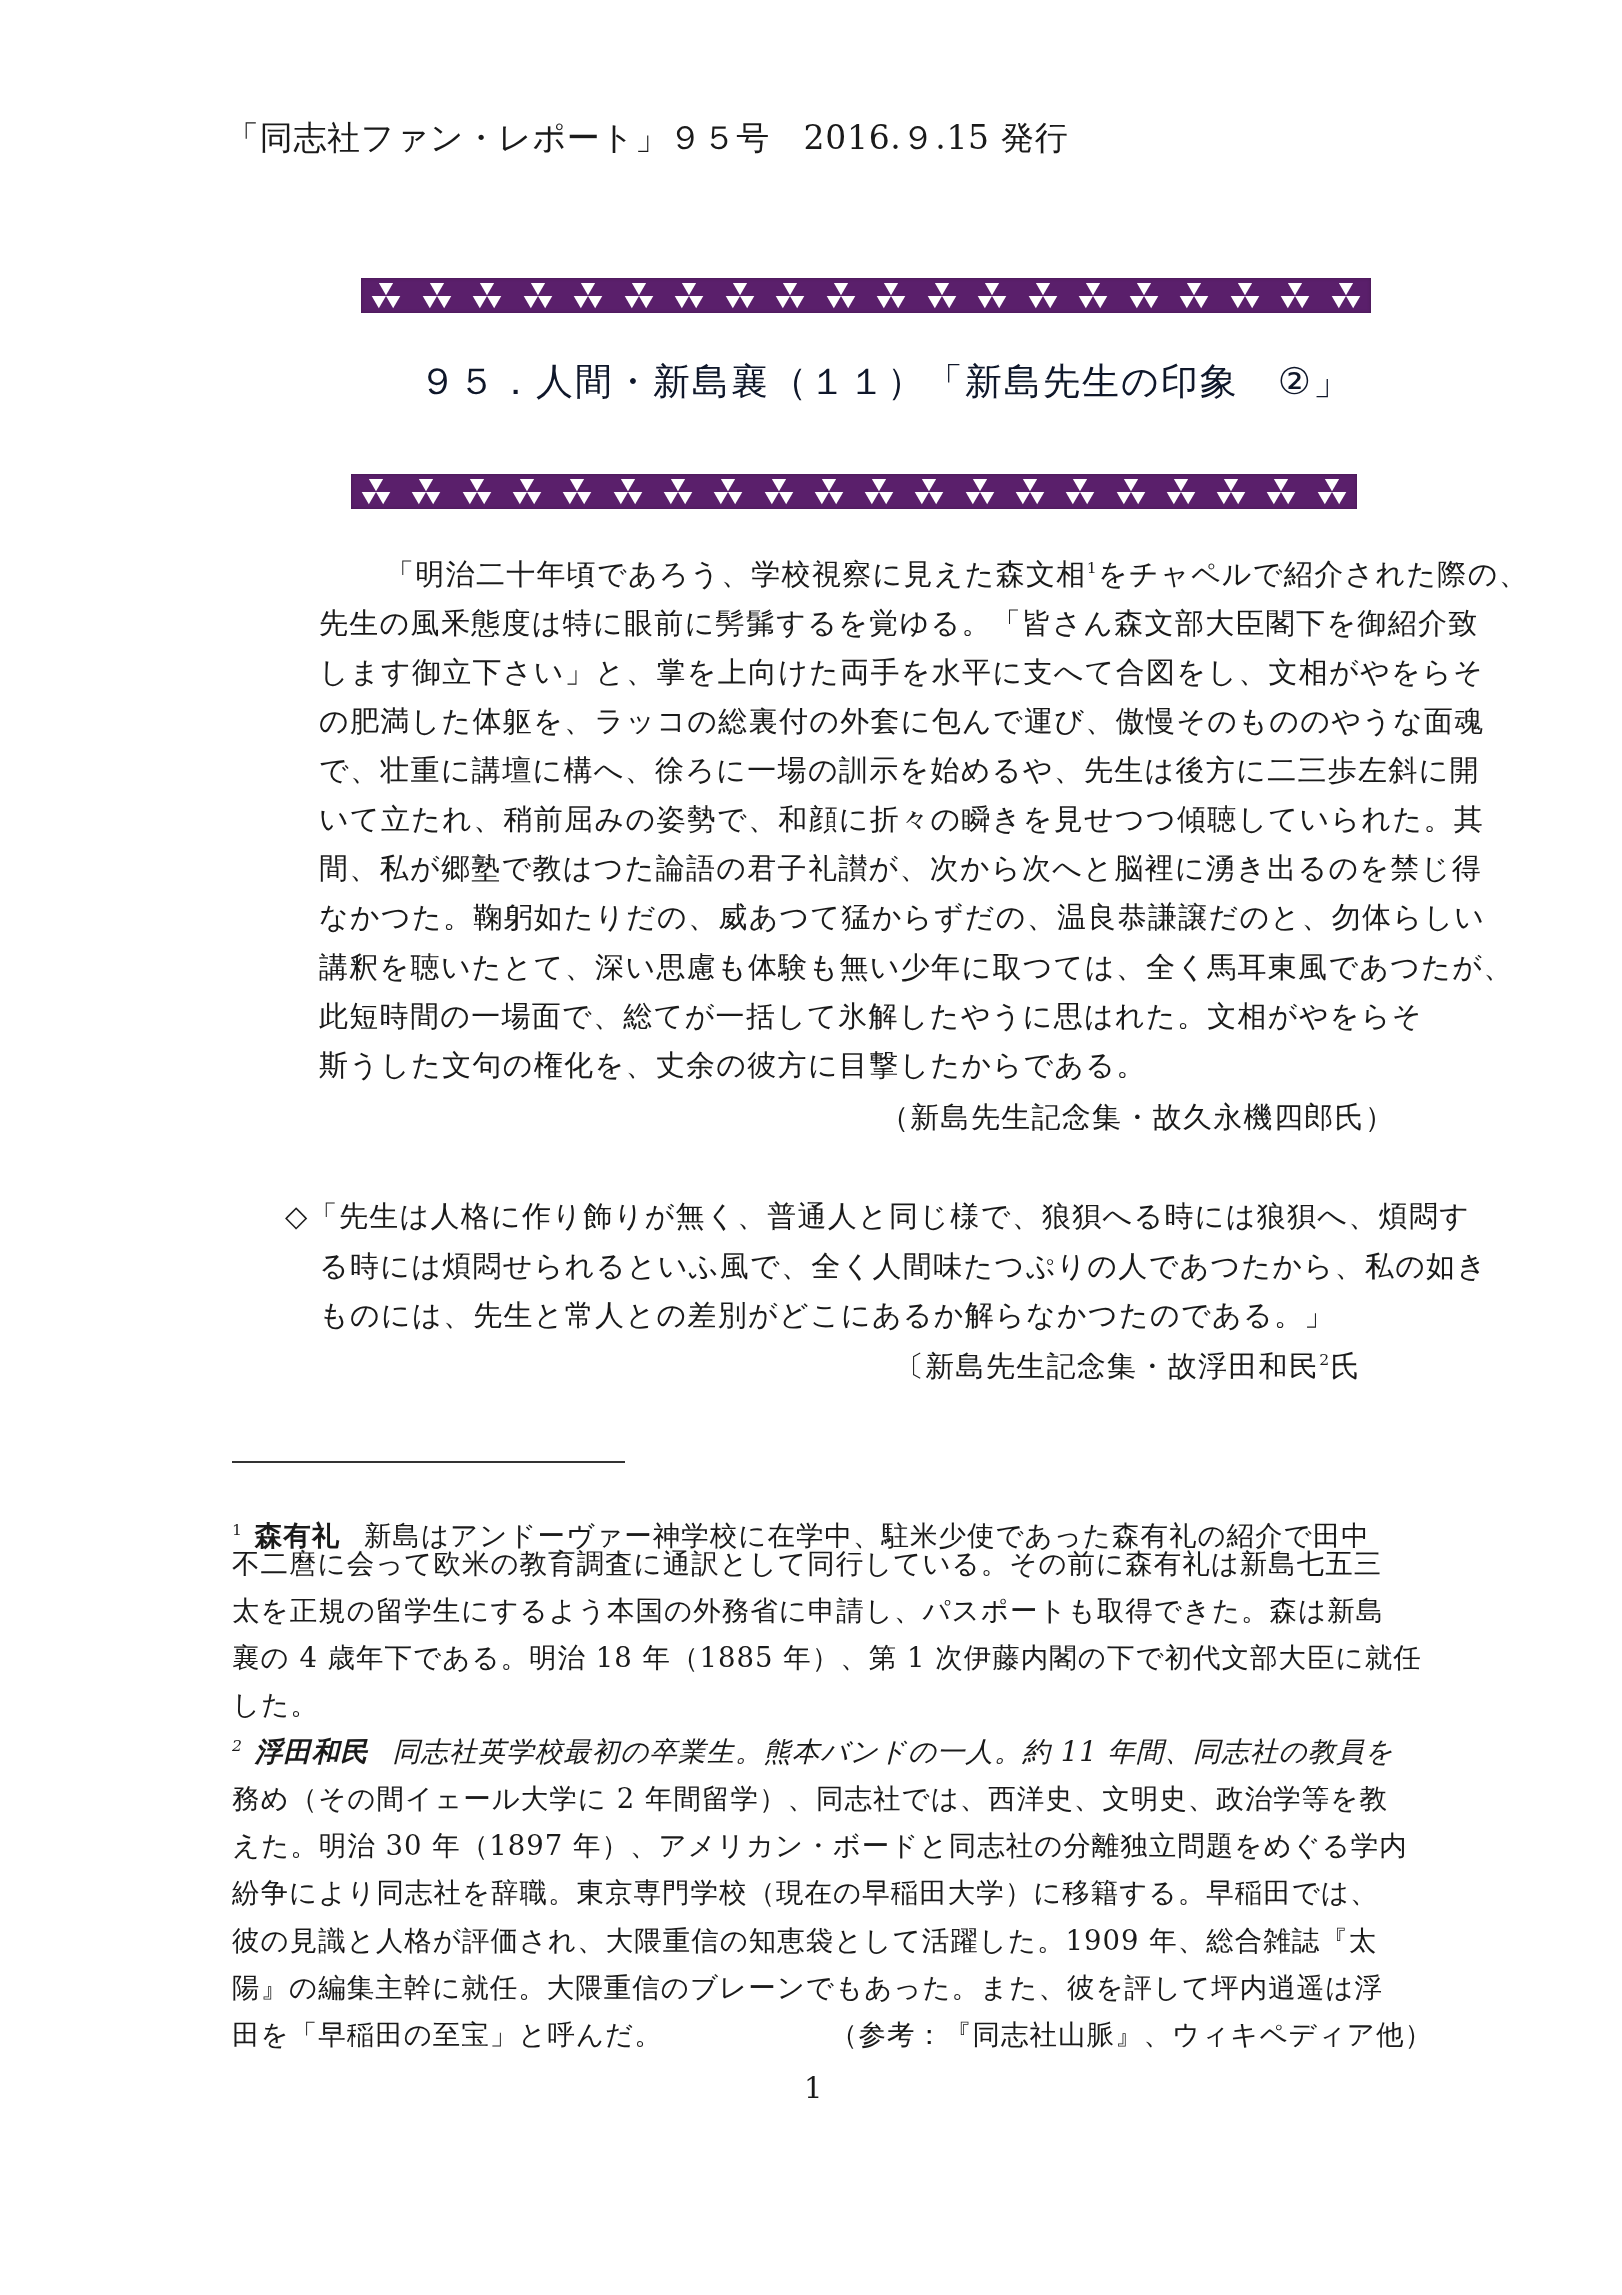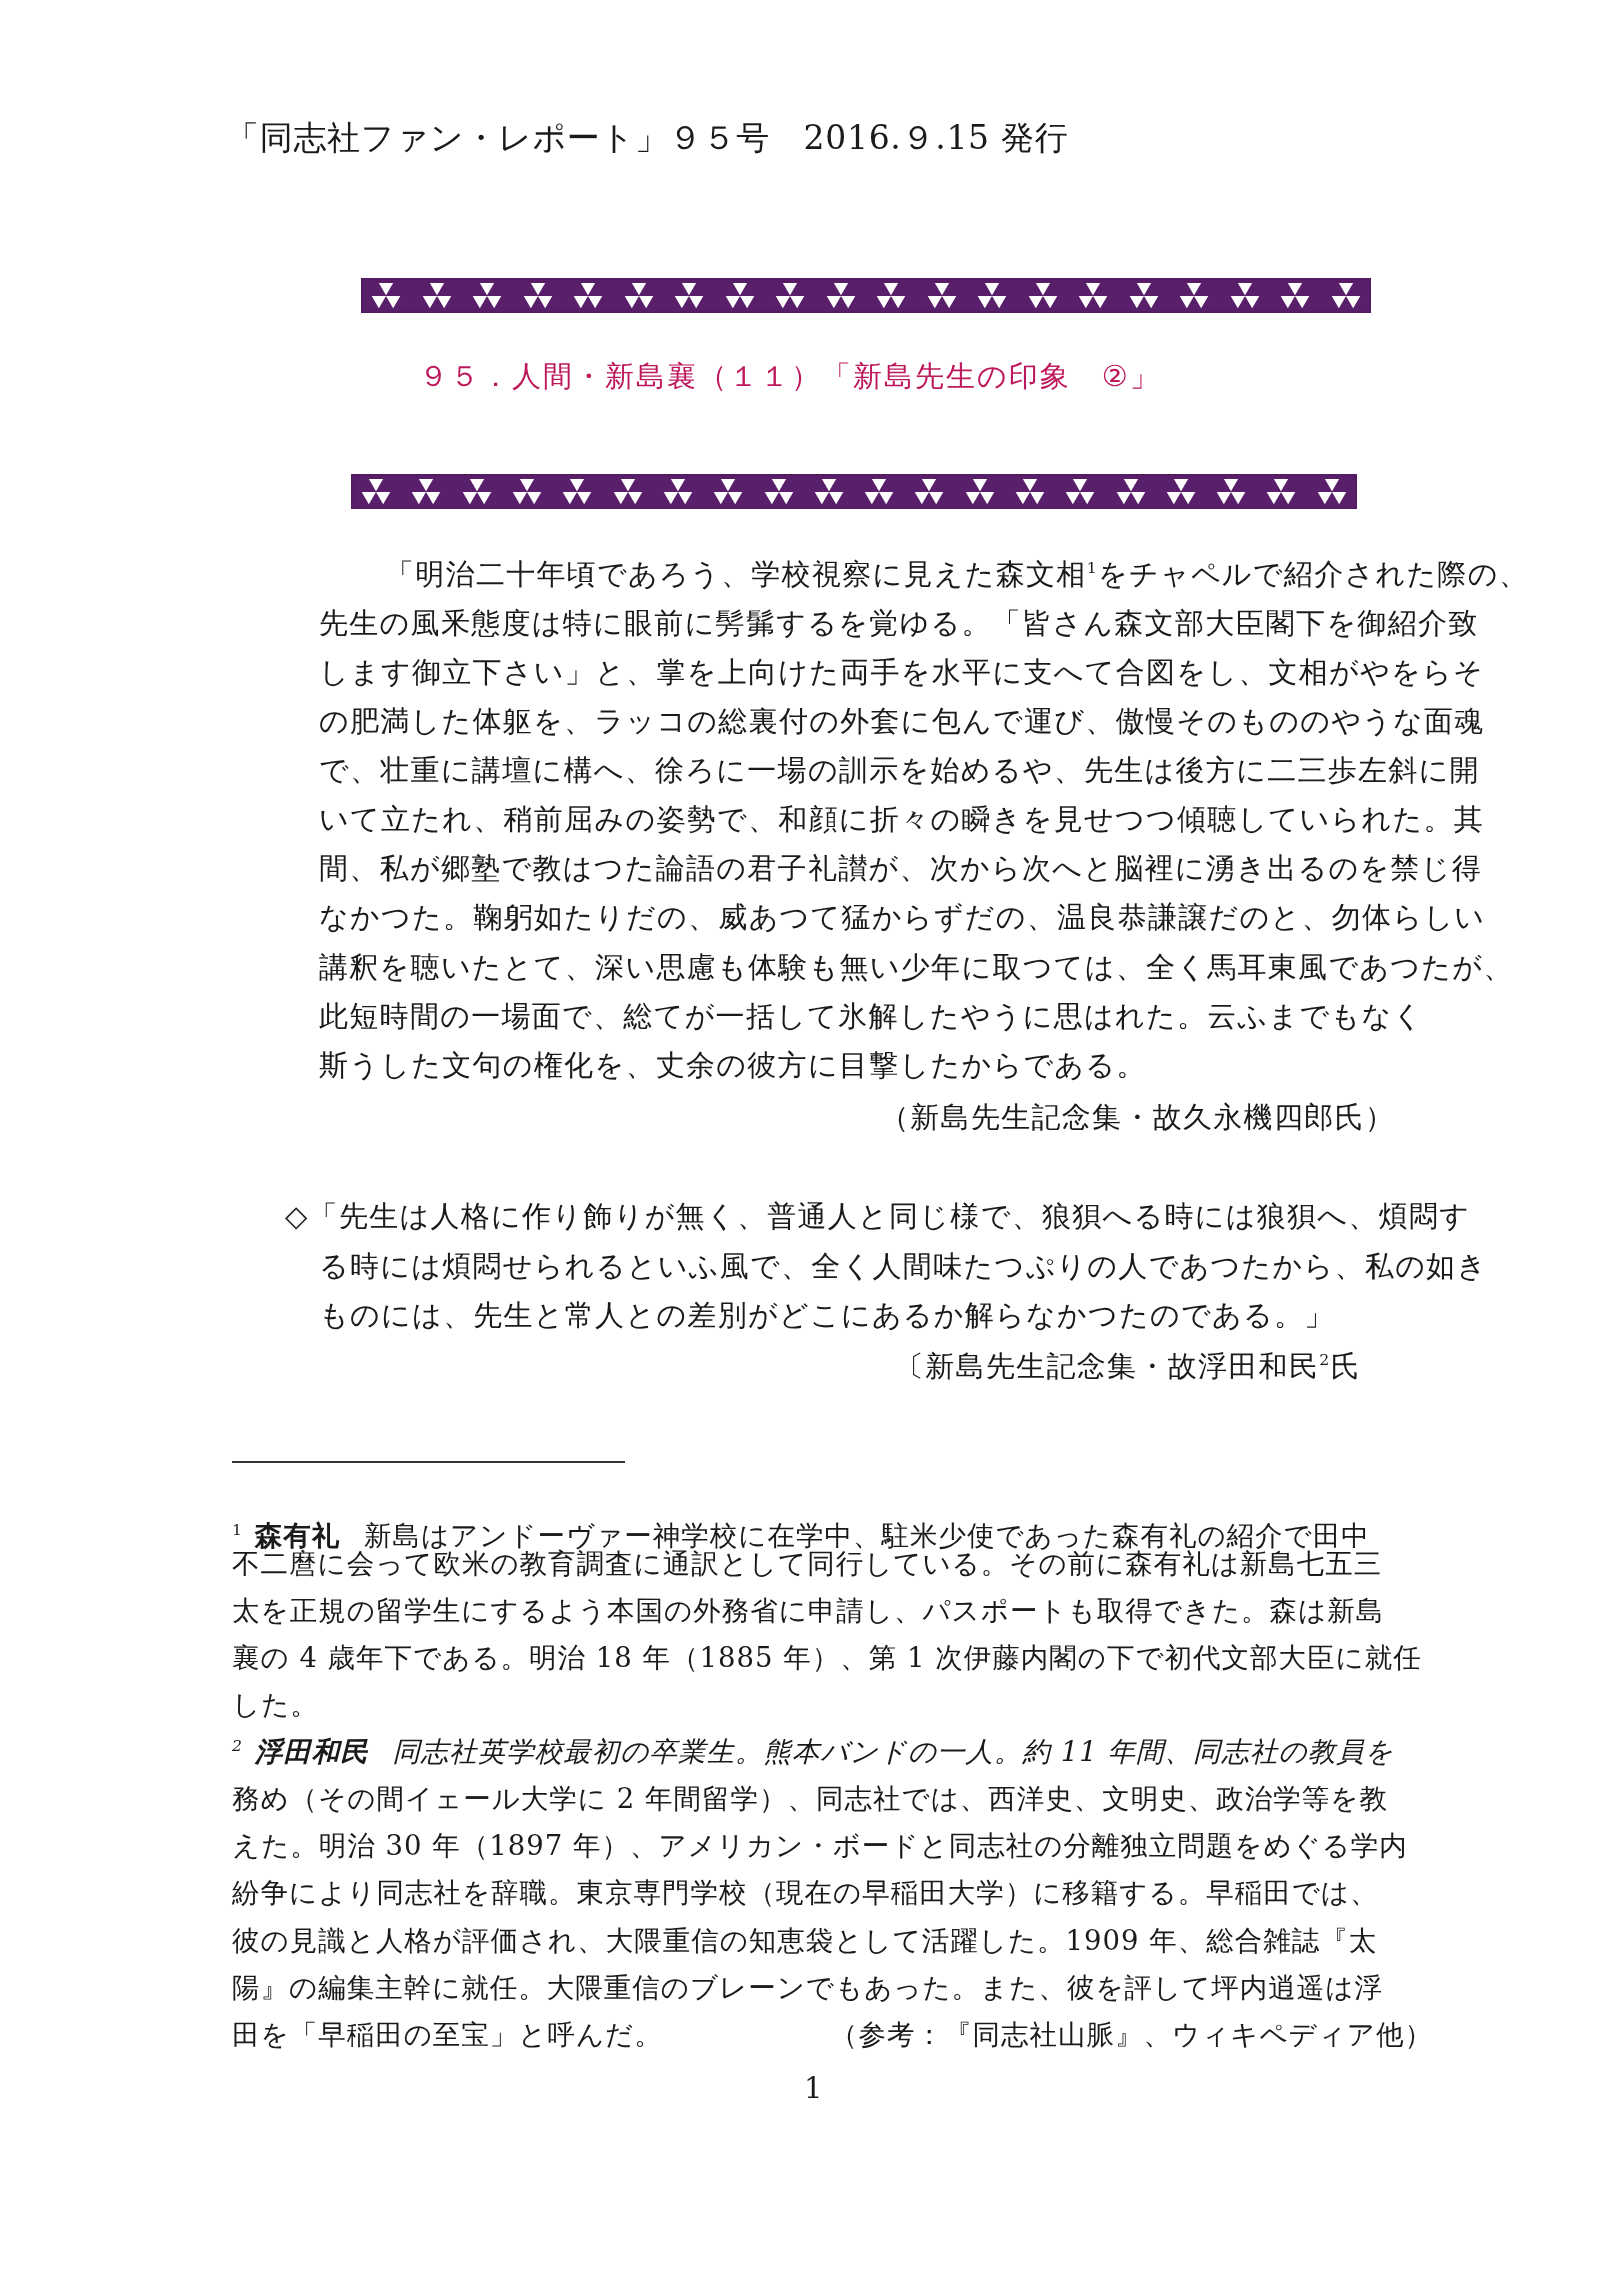--- a/index.html
+++ b/index.html
@@ -12,22 +12,22 @@
     .header { left: 226px; top: 116px; font-size: 33px; letter-spacing: 0.7px; }
     .banner {
       position: absolute; height: 35px; background: #5a1f6b;
       display: flex; align-items: center; justify-content: space-around;
       box-shadow: inset 0 0 3.9px rgba(0,0,0,0.25);
     }
     .banner .motif { width: 30px; height: 26px; display: block; }
     .banner-top { left: 361px; top: 278px; width: 1010px; }
     .banner-bottom { left: 351px; top: 474px; width: 1006px; }
     .title {
-      left: 419px; top: 357px; font-size: 29px; letter-spacing: 2px;
-      font-family: "DejaVu Sans", "Liberation Sans", sans-serif; color: #be185d;
+      left: 419px; top: 357px; font-size: 37px; letter-spacing: 2px;
+      font-family: "DejaVu Sans", "Liberation Sans", sans-serif; color: #0f172a;
     }
     .quote-line { font-size: 29px; letter-spacing: 1.3px; }
     .cite { font-size: 29px; letter-spacing: 1.3px; }
     sup { font-size: 15.7px; vertical-align: super; line-height: 0; }
     .rule { position: absolute; left: 232px; top: 1461px; width: 393px; height: 2px; background: #333; }
     .fn-line { font-size: 27.5px; letter-spacing: 1px; }
     .fn-num { font-size: 15.7px; vertical-align: super; margin-right: 11.8px; }
     .fn-head { font-weight: bold; margin-right: 23.6px; }
     .page-num { left: 804px; top: 2071px; font-size: 29px; }
   </style>
@@ -249,21 +249,21 @@
     <span>「明治二十年頃であろう、学校視察に見えた森文相</span><sup>1</sup><span>をチャペルで紹介された際の、</span>
   </div>
   <div class="abs quote-line" style="left:319px; top:604px;">先生の風釆態度は特に眼前に髣髴するを覚ゆる。「皆さん森文部大臣閣下を御紹介致</div>
   <div class="abs quote-line" style="left:319px; top:653px;">します御立下さい」と、掌を上向けた両手を水平に支へて合図をし、文相がやをらそ</div>
   <div class="abs quote-line" style="left:319px; top:702px;">の肥満した体躯を、ラッコの総裏付の外套に包んで運び、傲慢そのもののやうな面魂</div>
   <div class="abs quote-line" style="left:319px; top:751px;">で、壮重に講壇に構へ、徐ろに一場の訓示を始めるや、先生は後方に二三歩左斜に開</div>
   <div class="abs quote-line" style="left:319px; top:800px;">いて立たれ、稍前屈みの姿勢で、和顔に折々の瞬きを見せつつ傾聴していられた。其</div>
   <div class="abs quote-line" style="left:319px; top:849px;">間、私が郷塾で教はつた論語の君子礼讃が、次から次へと脳裡に湧き出るのを禁じ得</div>
   <div class="abs quote-line" style="left:319px; top:898px;">なかつた。鞠躬如たりだの、威あつて猛からずだの、温良恭謙譲だのと、勿体らしい</div>
   <div class="abs quote-line" style="left:319px; top:948px;">講釈を聴いたとて、深い思慮も体験も無い少年に取つては、全く馬耳東風であつたが、</div>
-  <div class="abs quote-line" style="left:319px; top:997px;">此短時間の一場面で、総てが一括して氷解したやうに思はれた。云ふまでもなく</div>
+  <div class="abs quote-line" style="left:319px; top:997px;">此短時間の一場面で、総てが一括して氷解したやうに思はれた。文相がやをらそ</div>
   <div class="abs quote-line" style="left:319px; top:1046px;">斯うした文句の権化を、丈余の彼方に目撃したからである。</div>
   <div class="abs cite" style="left:880px; top:1098px;">（新島先生記念集・故久永機四郎氏）</div>
 </div>
 
 <div>
   <div class="abs quote-line" style="left:285px; top:1197px;">
     <span>◇</span><span>「先生は人格に作り飾りが無く、普通人と同じ様で、狼狽へる時には狼狽へ、煩悶す</span>
   </div>
   <div class="abs quote-line" style="left:319px; top:1247px;">る時には煩悶せられるといふ風で、全く人間味たつぷりの人であつたから、私の如き</div>
   <div class="abs quote-line" style="left:319px; top:1296px;">ものには、先生と常人との差別がどこにあるか解らなかつたのである。」</div>

